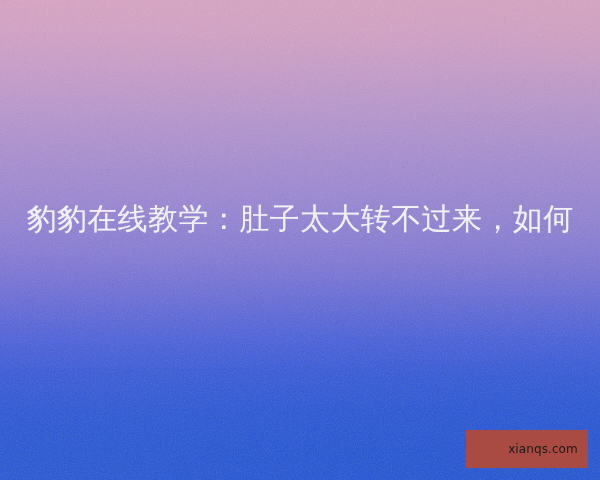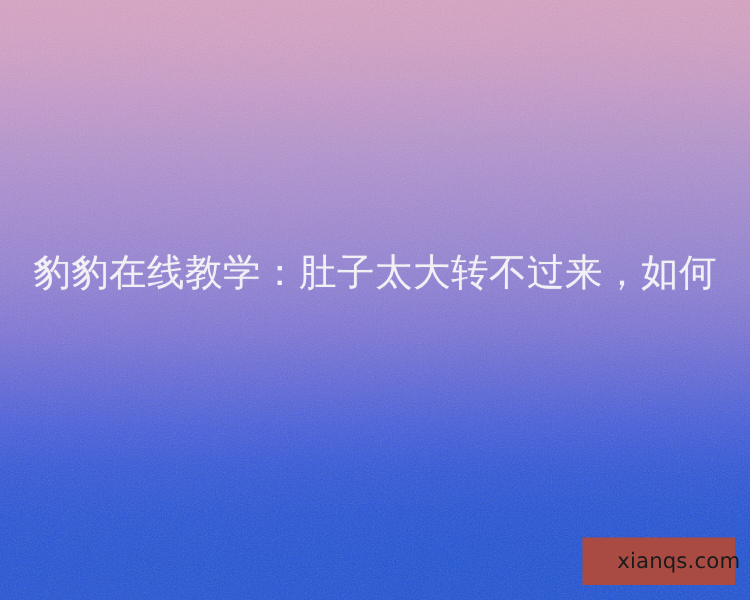--- a/index.html
+++ b/index.html
@@ -85,21 +85,21 @@
     top: 430px;
     width: 122px;
     height: 38px;
     background: #a94b42;
     display: flex;
     align-items: center;
     justify-content: center;
   }
   #watermark-text {
     color: #1b1b1b;
-    font-size: 17px;
+    font-size: 12px;
     letter-spacing: 0.1px;
     line-height: 1;
     margin-left: 32px;
   }
 </style>
 </head>
 <body>
 
 <div id="canvas">
 

